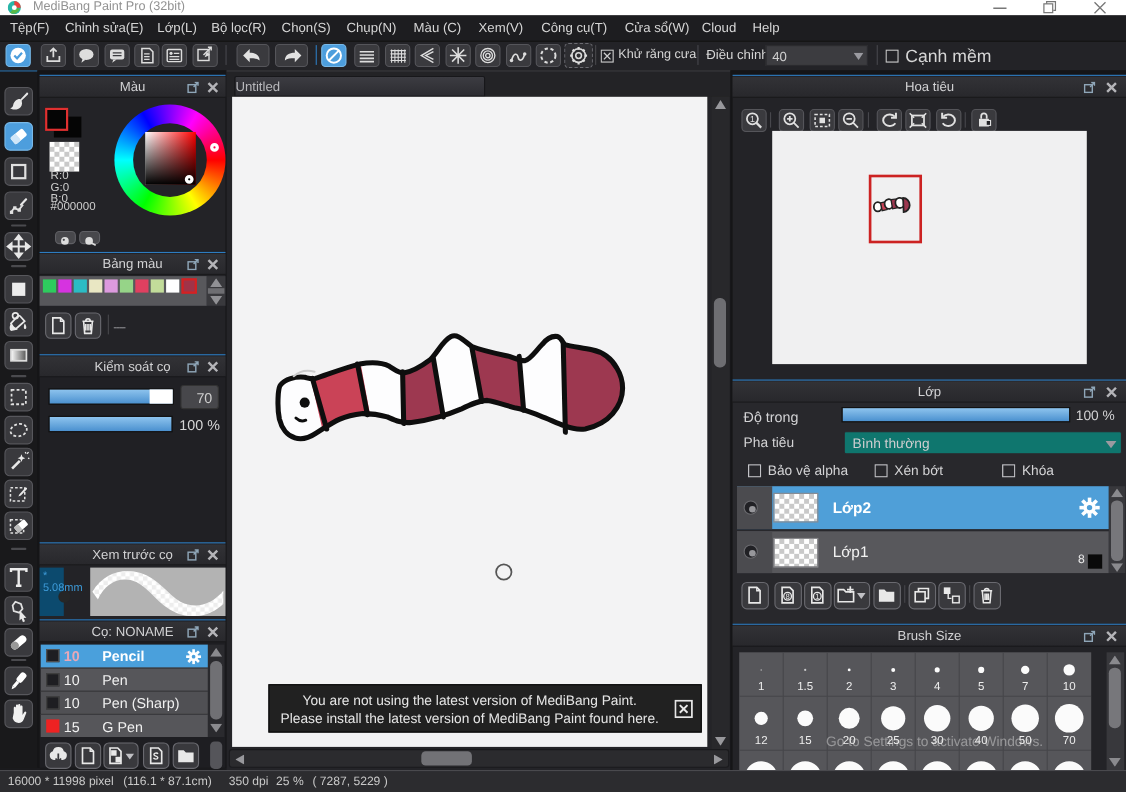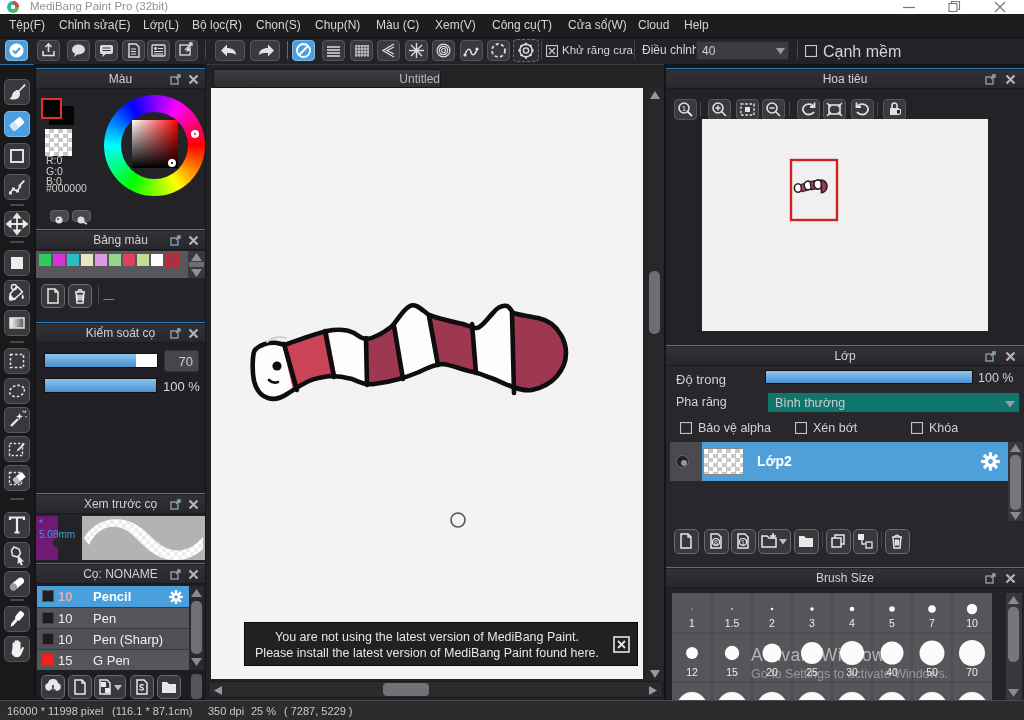--- a/index.html
+++ b/index.html
@@ -434,21 +434,21 @@
       <div class="phead">
           <span class="t">Xem trước cọ</span>
         <svg class="pico" style="right:24px" width="11" height="11" viewBox="0 0 11 11">
             <rect x="1" y="3" width="7" height="7" fill="none" stroke="#8fa6b8" stroke-width="1.3"></rect>
             <path d="M6 5 L10 1 M7 1 h3 v3" stroke="#8fa6b8" stroke-width="1.3" fill="none"></path>
           </svg>
         <svg class="pico" style="right:6px" width="11" height="11" viewBox="0 0 11 11">
             <path d="M1.5 1.5 l8 8 M9.5 1.5 l-8 8" stroke="#b4b4b8" stroke-width="2.2"></path>
           </svg>
       </div>
-      <div class="abs" style="left:0;top:22px;width:22px;height:44px;background:#701a75">
+      <div class="abs" style="left:0;top:22px;width:22px;height:44px;background:#0c4a6e">
         <span class="abs" style="left:3px;top:2px;font-size:10px;color:#3d9ad8">* 5.08mm</span>
         <div class="abs" style="left:17px;top:21px;width:11px;height:11px;border-radius:50%;background:#262626"></div>
       </div>
       <div class="abs" style="left:46px;top:22px;width:123px;height:44px;background:#b3b3b3">
         <svg width="123" height="44" viewBox="0 0 123 44">
           <defs>
               <pattern id="chkp" width="8" height="8" patternUnits="userSpaceOnUse">
                 <rect width="8" height="8" fill="#ffffff"></rect>
                 <rect width="4" height="4" fill="#ededed"></rect>
                 <rect x="4" y="4" width="4" height="4" fill="#ededed"></rect>
@@ -543,21 +543,21 @@
         <svg width="22" height="22" viewBox="0 0 22 22">
             <path d="M4 6 h5 l2 2 h7 v9 H4 Z" fill="#e8e8e8"></path>
           </svg></div>
       <div class="abs" style="left:155px;top:110px;width:11px;height:25px;background:#55555a;border-radius:4px"></div>
     </div>
   </div>
 
   <div class="abs" id="canvasarea">
     <div class="abs" style="left:0;top:0;width:458px;height:24px;background:#232326;border-top:1px solid #3a3a3e">
       <div class="abs" style="left:7px;top:4px;width:228px;height:19px;background:linear-gradient(#3c3c42,#2c2c31);border:1px solid #17171a;border-radius:2px 2px 0 0">
-        <div style="text-align:right;font-size:12px;color:#b8b8bc;margin-top:2px">Untitled</div>
+        <div style="text-align:left;font-size:12px;color:#b8b8bc;margin-top:2px">Untitled</div>
       </div>
     </div>
     <div class="abs" style="left:5px;top:24px;width:432px;height:591px;background:#f3f3f4">
       <svg width="432" height="591" viewBox="0 0 432 591">
         <g id="worm">
           <path id="wbody" d="M44 262 C48 257 57 254 66 255 C70 256 72 257 76 256 C88 252 103 246 116 243 C124 241.5 135 241 143 245 C148 248 151 251 156 251 C163 250 172 245 180 239 C186 234 191 222 199 218 C205 215 211 222 218 227 C228 231 243 234 252 236 C258 238 262 240 266 240 C271 239 276 231 282 225 C286 220 291 217 296 218 C299 219 300 222 302 225 C308 227 318 228 327 230 C337 232 345 238 350 247 C353 252 355 258 355 265 C355 273 352 281 346 288 C340 295 330 300 321 302 C313 303 307 301 302 299 C296 297 288 293 280 290 C272 287 265 284 258 283 C250 281 240 277 232 276 C224 276 216 280 208 284 C201 287 195 289 188 291 C181 293 172 295 163 296 C154 297 148 294 141 291 C134 289 126 288 119 288 C111 289 105 290 98 293 C91 296 84 301 76 306 C70 310 63 312 57 310 C50 308 45 301 43 293 C41.5 286 41.5 277 42 270 C42.5 265 43 263 44 262 Z" fill="#fdfdfe"></path>
           <clipPath id="wclip">
               <path d="M44 262 C48 257 57 254 66 255 C70 256 72 257 76 256 C88 252 103 246 116 243 C124 241.5 135 241 143 245 C148 248 151 251 156 251 C163 250 172 245 180 239 C186 234 191 222 199 218 C205 215 211 222 218 227 C228 231 243 234 252 236 C258 238 262 240 266 240 C271 239 276 231 282 225 C286 220 291 217 296 218 C299 219 300 222 302 225 C308 227 318 228 327 230 C337 232 345 238 350 247 C353 252 355 258 355 265 C355 273 352 281 346 288 C340 295 330 300 321 302 C313 303 307 301 302 299 C296 297 288 293 280 290 C272 287 265 284 258 283 C250 281 240 277 232 276 C224 276 216 280 208 284 C201 287 195 289 188 291 C181 293 172 295 163 296 C154 297 148 294 141 291 C134 289 126 288 119 288 C111 289 105 290 98 293 C91 296 84 301 76 306 C70 310 63 312 57 310 C50 308 45 301 43 293 C41.5 286 41.5 277 42 270 C42.5 265 43 263 44 262 Z"></path>
             </clipPath>
           <g clip-path="url(#wclip)">
@@ -689,21 +689,21 @@
             <rect x="1" y="3" width="7" height="7" fill="none" stroke="#8fa6b8" stroke-width="1.3"></rect>
             <path d="M6 5 L10 1 M7 1 h3 v3" stroke="#8fa6b8" stroke-width="1.3" fill="none"></path>
           </svg>
         <svg class="pico" style="right:8px" width="11" height="11" viewBox="0 0 11 11">
             <path d="M1.5 1.5 l8 8 M9.5 1.5 l-8 8" stroke="#b4b4b8" stroke-width="2.2"></path>
           </svg>
       </div>
       <span class="abs" style="left:10px;top:26px;font-size:13px;color:#d2d2d4">Độ trong</span>
       <div class="abs" style="left:99px;top:24px;width:208px;height:14px;border:1px solid #111;background:linear-gradient(#8ec4ee,#4a90cf)"></div>
       <span class="abs" style="left:312px;top:25px;font-size:12.5px;color:#d2d2d4">100 %</span>
-      <span class="abs" style="left:10px;top:49px;font-size:12.5px;color:#d2d2d4">Pha răng</span>
+      <span class="abs" style="left:10px;top:49px;font-size:12.5px;color:#d2d2d4">Pha tiêu</span>
       <div class="abs" style="left:101px;top:46px;width:253px;height:21px;background:#0f766e;border:1px solid #2a2a2e;border-radius:2px">
         <span class="abs" style="left:7px;top:3px;font-size:12.5px;color:#cdcdcf">Bình thường</span>
         <svg class="abs" style="right:4px;top:8px" width="10" height="7" viewBox="0 0 10 7">
             <path d="M0 0 h10 L5 6.5 z" fill="#9a9aa0"></path>
           </svg>
       </div>
       <svg class="abs" style="left:14px;top:76px" width="12" height="12" viewBox="0 0 12 12">
           <rect x="0.5" y="0.5" width="11" height="11" fill="none" stroke="#c4c4c8" stroke-width="1.2"></rect>
         </svg>
       <span class="abs" style="left:32px;top:75px;font-size:12.5px;color:#d2d2d4">Bảo vệ alpha</span>
@@ -734,20 +734,31 @@
                 <rect x="10.8" y="5.8" width="3" height="2.4"></rect>
                 <rect x="5.8" y="0.2" width="2.4" height="3" transform="rotate(45 7 7)"></rect>
                 <rect x="5.8" y="10.8" width="2.4" height="3" transform="rotate(45 7 7)"></rect>
                 <rect x="0.2" y="5.8" width="3" height="2.4" transform="rotate(45 7 7)"></rect>
                 <rect x="10.8" y="5.8" width="3" height="2.4" transform="rotate(45 7 7)"></rect>
               </g>
             </g>
             <circle cx="7" cy="7" r="1.8" fill="#4f9fd8"></circle>
           </svg>
       </div>
+      <div class="abs" style="left:4px;top:137px;width:338px;height:38px;background:#58585c">
+        <div class="abs" style="left:0;top:0;width:32px;height:38px;background:#4b4b4f">
+          <div class="abs" style="left:6px;top:12px;width:13px;height:13px;border-radius:50%;background:#212125;border:1px solid #6a6a6e">
+            <div class="abs" style="left:3.5px;top:3.5px;width:6px;height:6px;border-radius:50%;background:#97979b"></div>
+            </div>
+        </div>
+        <div class="abs chk" style="left:33px;top:6px;width:41px;height:27px;background-size:9px 9px;border:1px solid #8a8a8e"></div>
+        <span class="abs" style="left:87px;top:10px;font-size:14px;color:#f2f2f2">Lớp1</span>
+        <span class="abs" style="left:310px;top:20px;font-size:11px;color:#e8e8e8">8</span>
+        <div class="abs" style="left:319px;top:21px;width:13px;height:13px;background:#0a0a0a"></div>
+      </div>
       <div class="abs" style="left:342px;top:96px;width:15px;height:79px;background:#38383c">
         <svg class="abs" style="left:2px;top:2px" width="11" height="8" viewBox="0 0 11 8">
             <path d="M0 8 h11 L5.5 0 z" fill="#8a8a8e"></path>
           </svg>
         <div class="abs" style="left:2px;top:13px;width:11px;height:55px;background:#77777b;border-radius:5px"></div>
         <svg class="abs" style="left:2px;top:70px" width="11" height="8" viewBox="0 0 11 8">
             <path d="M0 0 h11 L5.5 8 z" fill="#8a8a8e"></path>
           </svg>
       </div>
 
@@ -858,21 +869,20 @@
       </div>
       <div class="abs" style="left:340px;top:25px;width:16px;height:108px;background:#38383c">
         <svg class="abs" style="left:2px;top:3px" width="11" height="8" viewBox="0 0 11 8">
             <path d="M0 8 h11 L5.5 0 z" fill="#8a8a8e"></path>
           </svg>
         <div class="abs" style="left:2px;top:14px;width:11px;height:55px;background:#77777b;border-radius:5px"></div>
         <svg class="abs" style="left:2px;top:96px" width="11" height="8" viewBox="0 0 11 8">
             <path d="M0 0 h11 L5.5 8 z" fill="#8a8a8e"></path>
           </svg>
       </div>
-      <span class="abs" style="left:85px;top:77px;font-size:17.5px;color:rgba(255,255,255,0.55);letter-spacing:0.3px">Activate Windows</span>
       <span class="abs" style="left:85px;top:99px;font-size:12.5px;color:rgba(230,230,230,0.45)">Go to Settings to activate Windows.</span>
     </div>
   </div>
 
   <div class="abs" id="statusbar">
     <span style="left:7px">16000 * 11998 pixel</span>
     <span style="left:112px">(116.1 * 87.1cm)</span>
     <span style="left:208px">350 dpi</span>
     <span style="left:251px">25 %</span>
     <span style="left:284px">( 7287, 5229 )</span>

